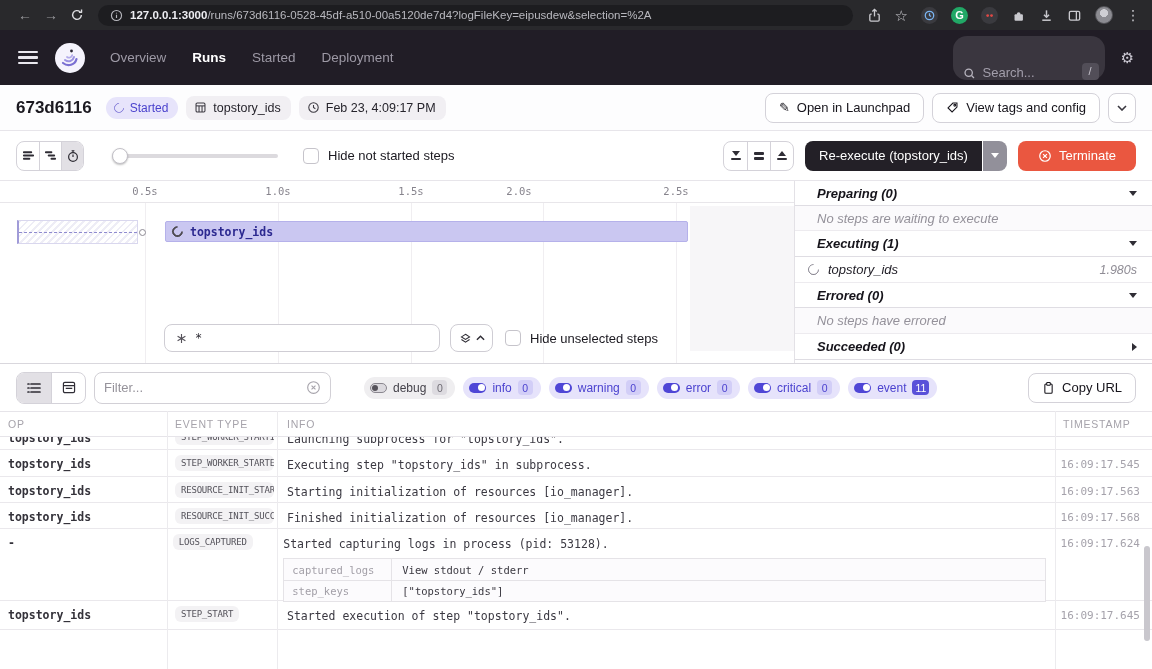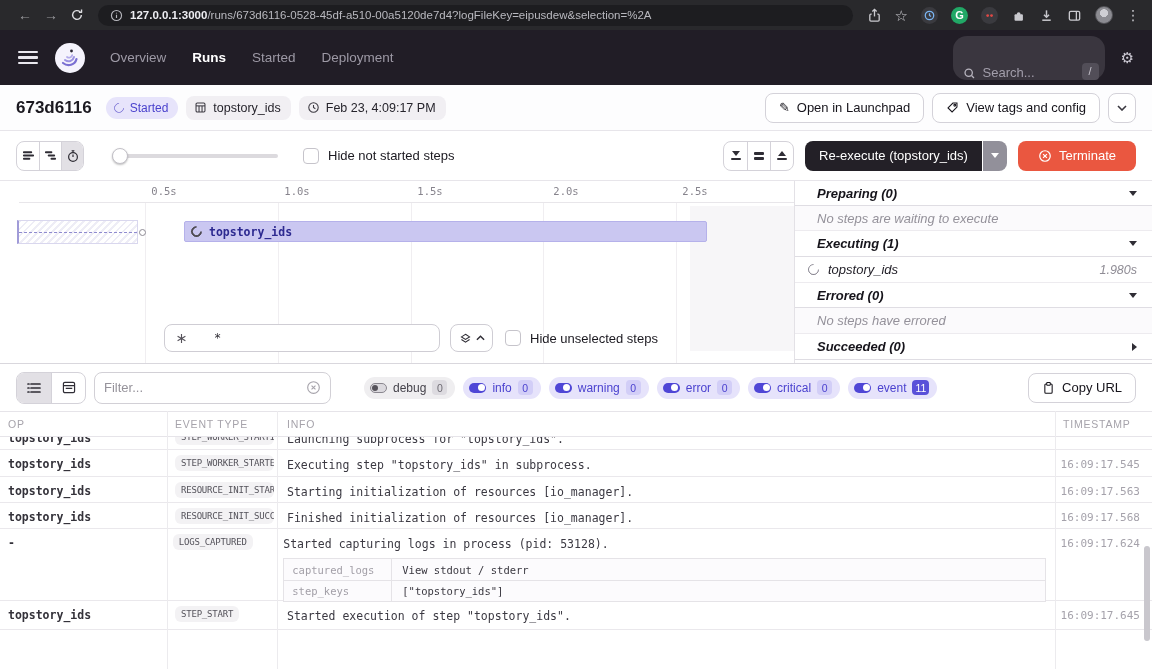--- a/index.html
+++ b/index.html
@@ -1,17 +1,17 @@
 <!DOCTYPE html>
 <html><head>
 <meta charset="utf-8">
 <style>
   * { box-sizing: border-box; margin: 0; padding: 0; }
   body { font-family: "Liberation Sans", sans-serif; background:#fff; }
-  .mono { font-family: "DejaVu Sans Mono", monospace; margin-left: 19px; }
+  .mono { font-family: "DejaVu Sans Mono", monospace; }
   .screen { position:relative; width:1152px; height:669px; background:#fff; overflow:hidden; }
   svg { display:block; }
 
   
   .browser-bar { position:absolute; top:0; left:0; width:1152px; height:30px; background:#29292c;
     display:flex; align-items:center; padding:0 12px; gap:0; }
   .bicon { color:#9a9a9f; font-size:14px; width:26px; text-align:center; flex:0 0 auto; }
   .url-pill { width:770px; height:21px; margin-left:8px; border-radius:11px; background:#1d1d20;
     display:flex; align-items:center; gap:7px; padding:0 12px; overflow:hidden; white-space:nowrap; }
   .url-text { font-size:11.5px; color:#b9b9bf; overflow:hidden; white-space:nowrap; }
@@ -359,21 +359,21 @@
       </button>
     </div>
   </div>
 
   <div class="split">
     <div class="gantt">
       <div class="axis mono">
         <span class="tick" style="left:145px">0.5s</span>
         <span class="tick" style="left:278px">1.0s</span>
         <span class="tick" style="left:411px">1.5s</span>
-        <span class="tick" style="left:547px">2.0s</span>
+        <span class="tick" style="left:519px">2.0s</span>
         <span class="tick" style="left:676px">2.5s</span>
       </div>
       <div class="canvas">
         <span class="gridline" style="left:145px"></span>
         <span class="gridline" style="left:278px"></span>
         <span class="gridline" style="left:411px"></span>
         <span class="gridline" style="left:543px"></span>
         <span class="gridline" style="left:676px"></span>
         <span class="grayzone"></span>
         <span class="hatch"></span>

